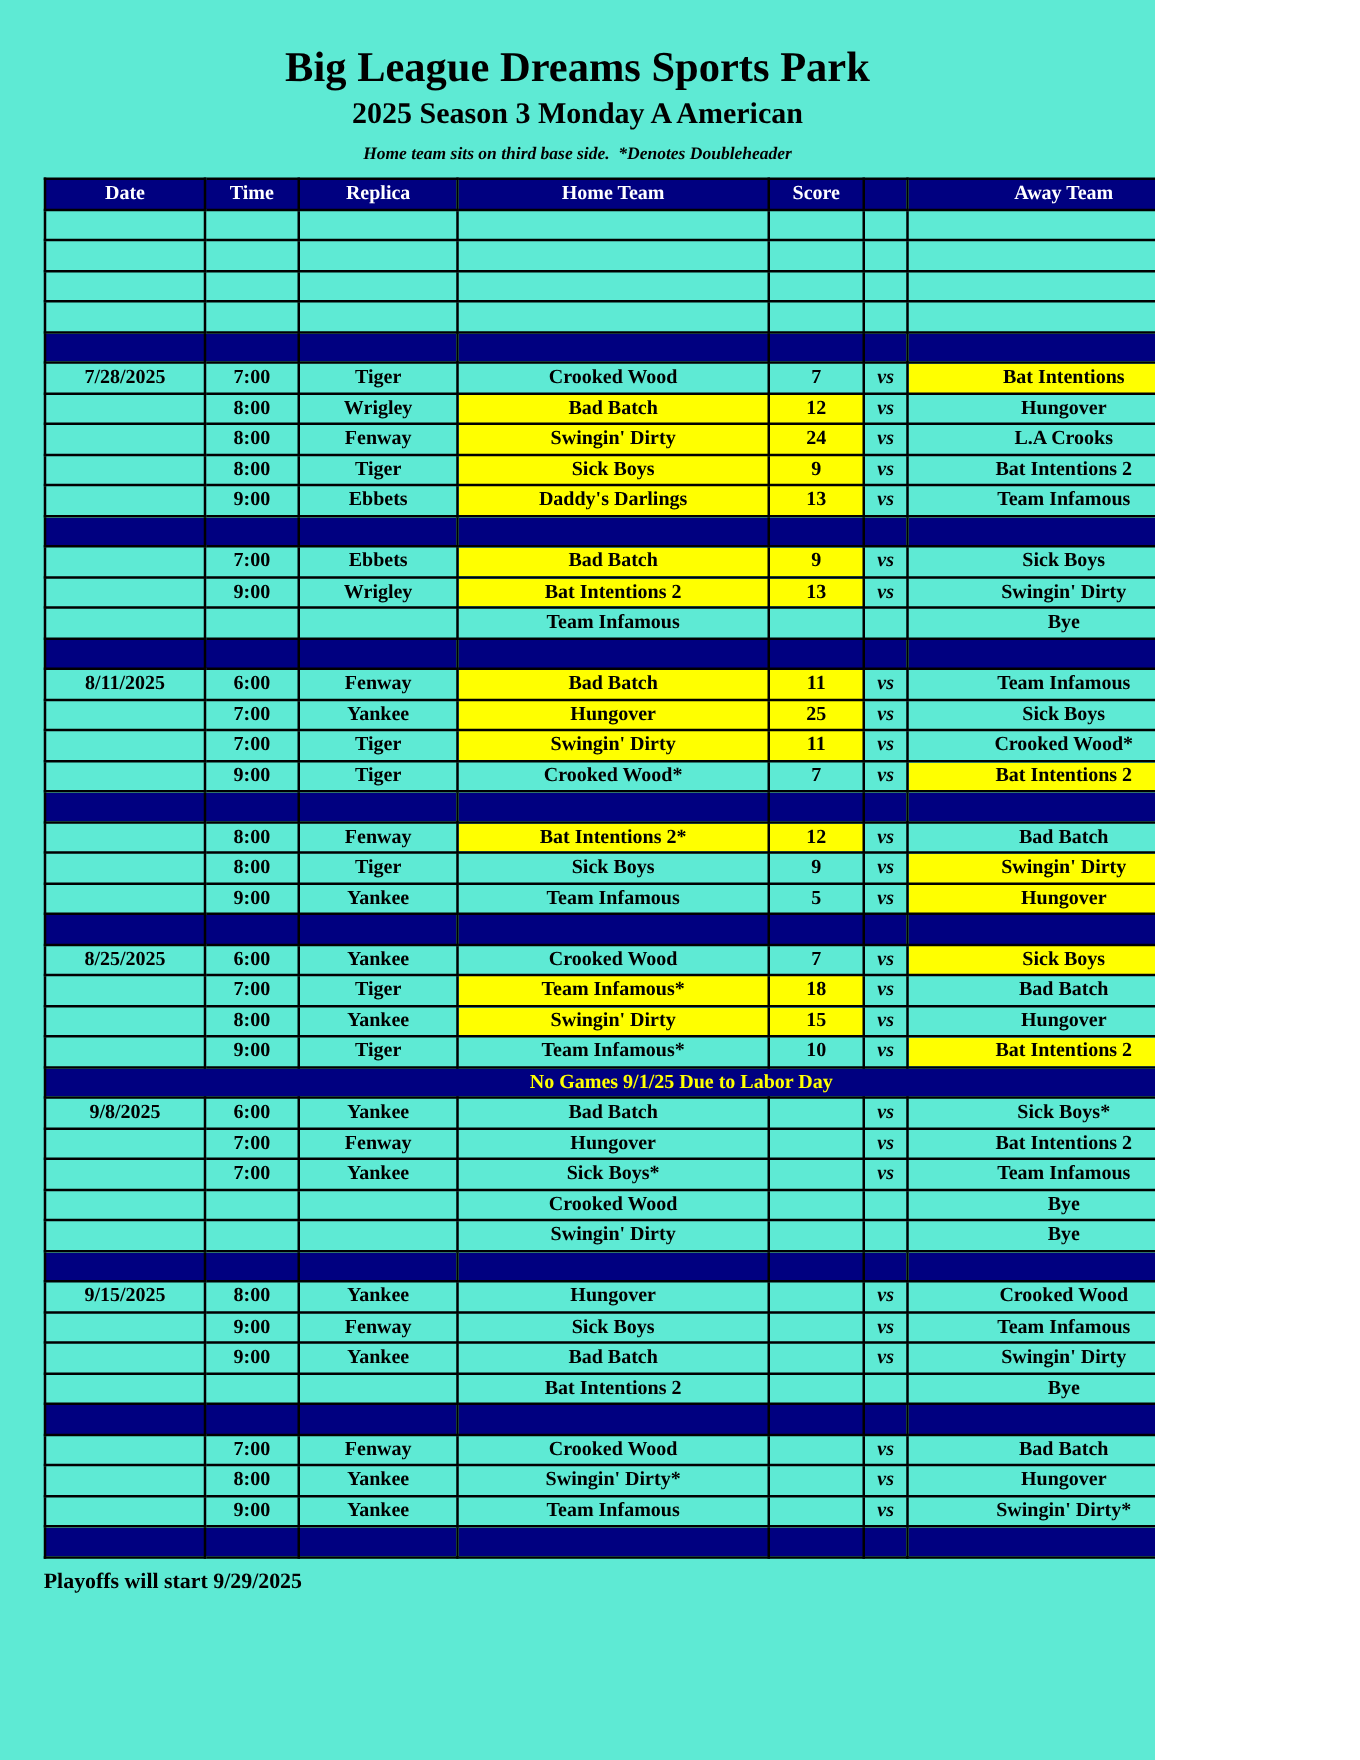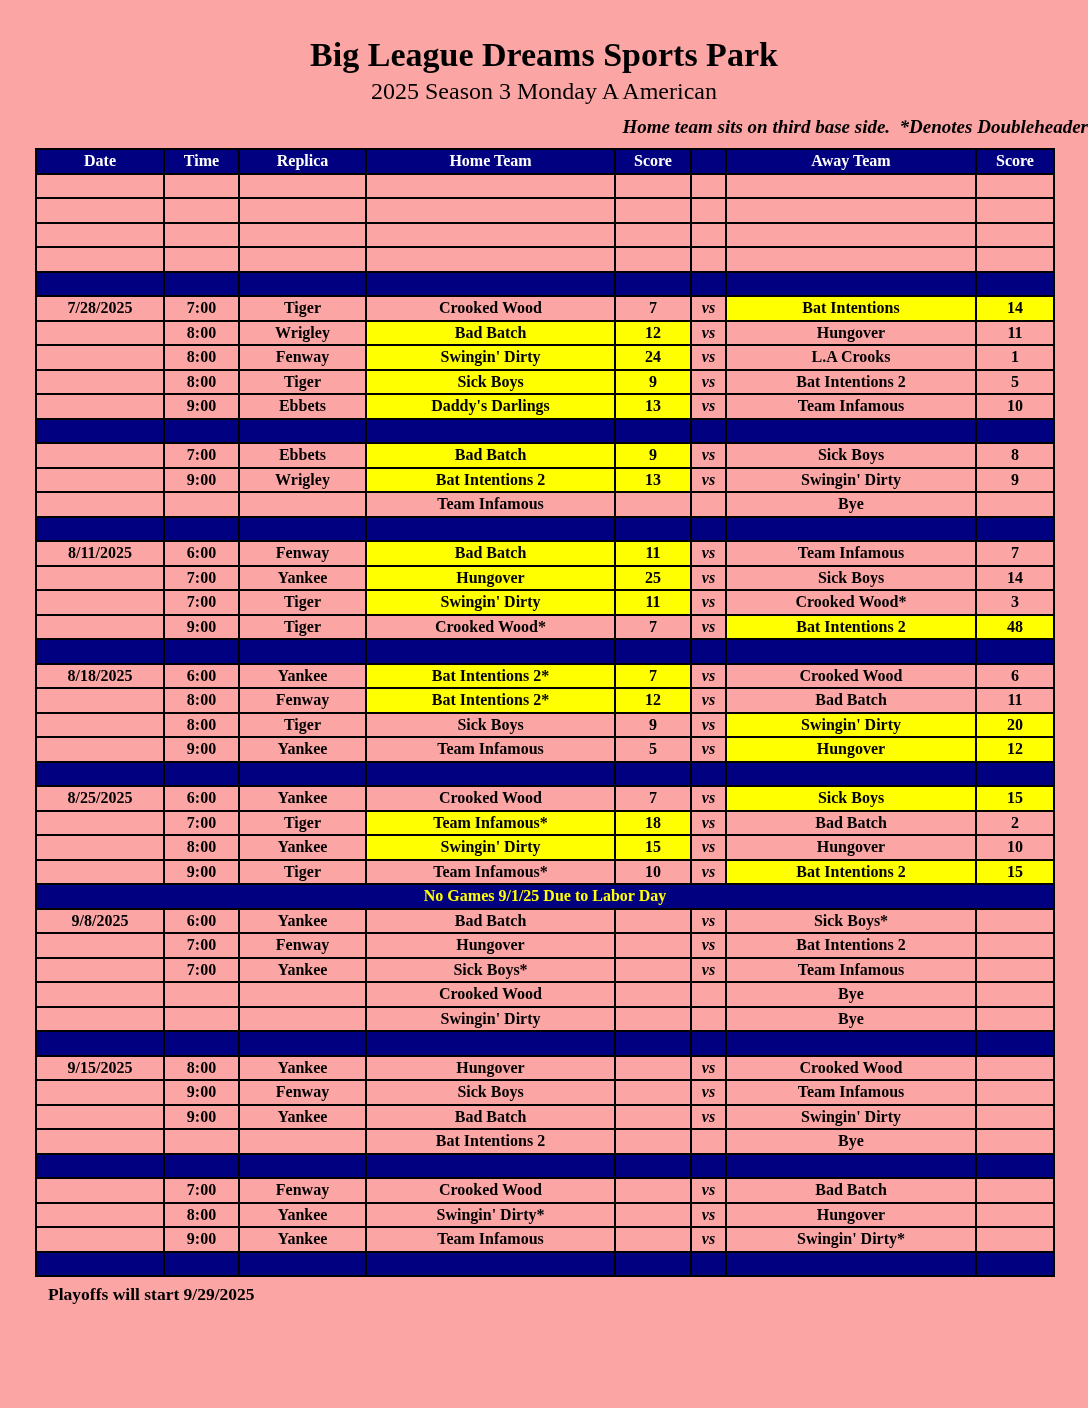--- a/index.html
+++ b/index.html
@@ -2,44 +2,44 @@
 <html><head>
 <meta charset="utf-8">
 <style>
   html, body {
     margin: 0;
     padding: 0;
     background: #ffffff;
   }
   .page {
     position: relative;
-    width: 1088px;
+    width: 924px;
     height: 1408px;
-    background: #fca5a5;
+    background: #5eead4;
     font-family: "Liberation Serif", serif;
     color: #000000;
     overflow: hidden;
   }
   .title {
     margin-top: 36px;
     text-align: center;
     font-size: 34px;
     font-weight: bold;
     letter-spacing: 0px;
   }
   .subtitle {
     margin-top: 4px;
     text-align: center;
     font-size: 24px;
-    font-weight: normal;
+    font-weight: bold;
   }
   .note {
     margin-top: 11px;
-    text-align: right;
-    font-size: 19px;
+    text-align: center;
+    font-size: 14px;
     font-weight: bold;
     font-style: italic;
     white-space: pre;
   }
   table.sched {
     margin: 10px 0 0 35px;
     width: 1018px;
     border-collapse: collapse;
     table-layout: fixed;
     border: 2px solid #d946ef;
@@ -70,21 +70,21 @@
   td.vs {
     font-style: italic;
     font-size: 14px;
   }
   td.banner {
     background: #000080;
     color: #FFFF00;
     font-size: 17px;
   }
   .footer {
-    margin: 7px 0 0 48px;
+    margin: 7px 0 0 35px;
     font-size: 17.5px;
     font-weight: bold;
     text-align: left;
   }
 </style>
 </head>
 <body>
 
 <div class="page">
   <div class="title">Big League Dreams Sports Park</div>
@@ -309,30 +309,20 @@
           <td></td>
           <td></td>
           <td></td>
           <td></td>
           <td></td>
           <td class="vs"></td>
           <td></td>
           <td></td>
         </tr>
         <tr>
-          <td>8/18/2025</td>
-          <td>6:00</td>
-          <td>Yankee</td>
-          <td class="hl">Bat Intentions 2*</td>
-          <td class="hl">7</td>
-          <td class="vs">vs</td>
-          <td>Crooked Wood</td>
-          <td>6</td>
-        </tr>
-        <tr>
           <td></td>
           <td>8:00</td>
           <td>Fenway</td>
           <td class="hl">Bat Intentions 2*</td>
           <td class="hl">12</td>
           <td class="vs">vs</td>
           <td>Bad Batch</td>
           <td>11</td>
         </tr>
         <tr>

